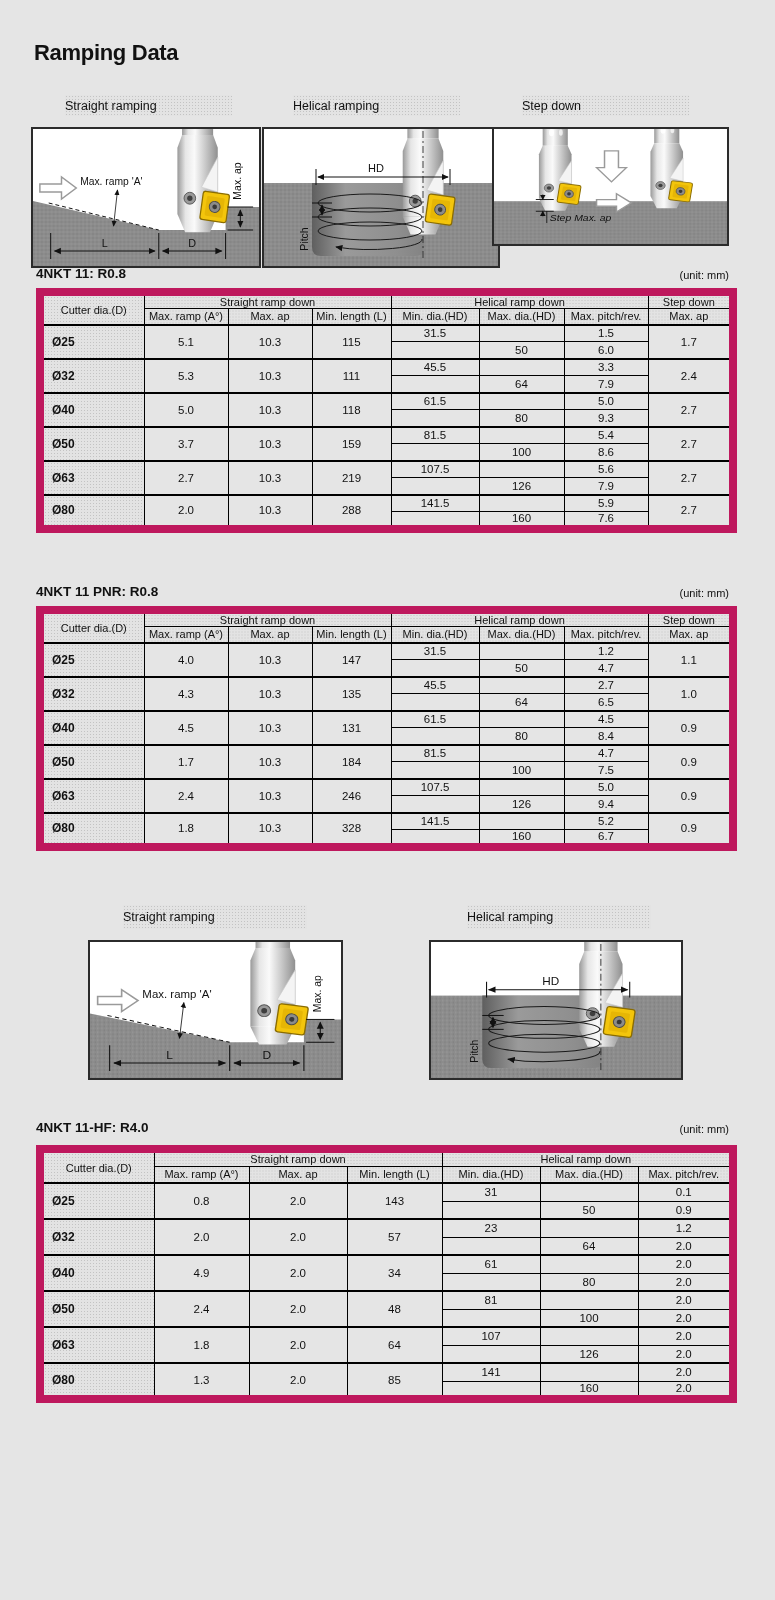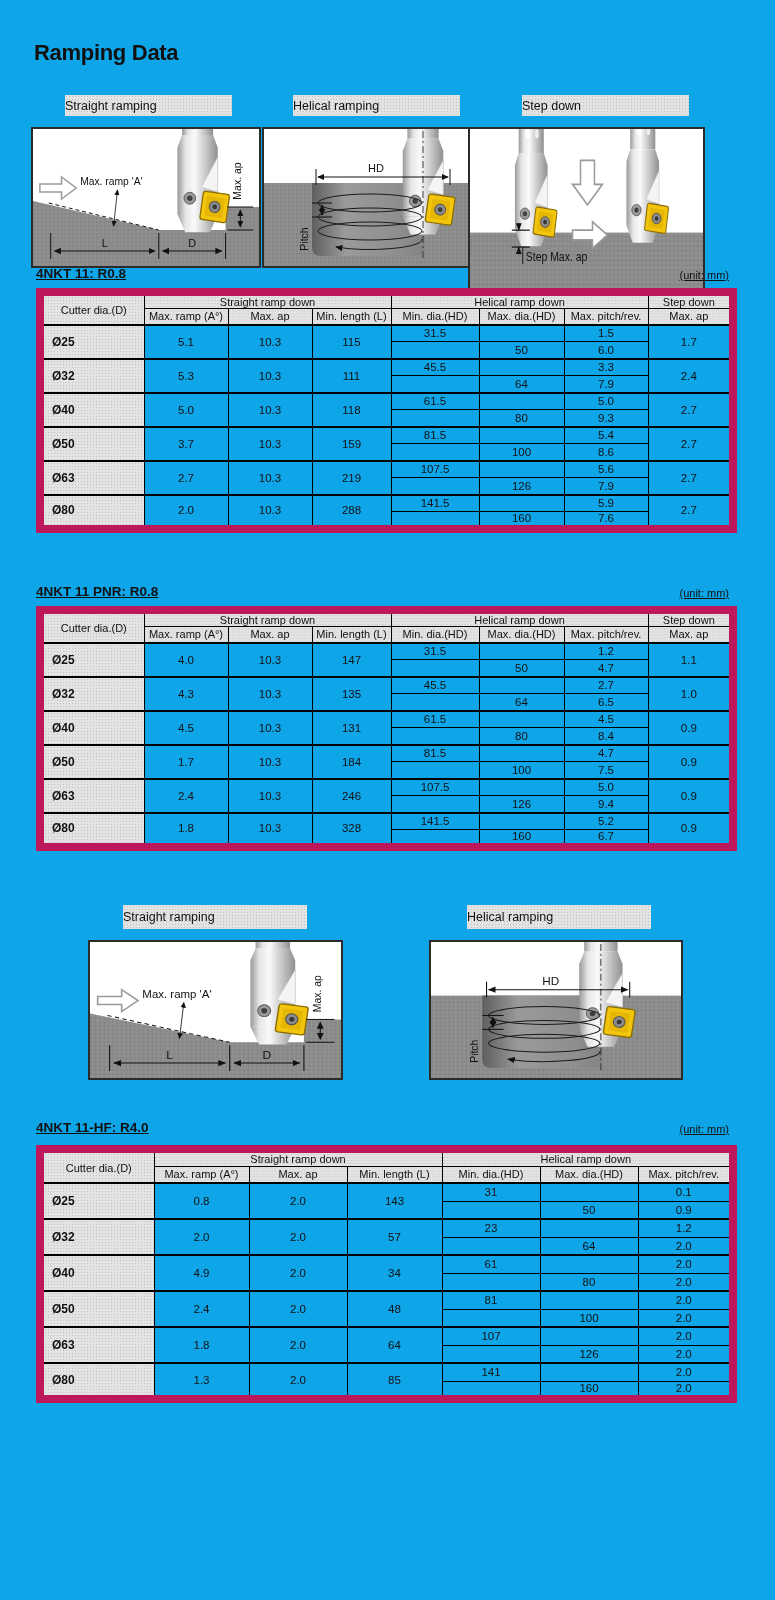--- a/index.html
+++ b/index.html
@@ -1,33 +1,33 @@
 <!DOCTYPE html>
 <html><head>
 <meta charset="utf-8">
 <style>
   html,body { margin:0; padding:0; }
   body { background:#fff; font-family:"Liberation Sans", sans-serif; color:#111; }
-  #page { position:relative; width:775px; height:1600px; background:#0ea5e9; overflow:hidden; }
+  #page { position:relative; width:775px; height:1600px; background:#e5e5e5; overflow:hidden; }
 
   .stipple {
     background-color:#e3e3e3;
     background-image: radial-gradient(circle, #c3c3c3 24%, rgba(0,0,0,0) 25%);
     background-size:3px 3px;
   }
 
   .page-title { position:absolute; left:34px; top:40px; font-size:22px; font-weight:bold; letter-spacing:-0.3px; }
 
   .label-bar { position:absolute; height:21px; display:flex; align-items:center; 
                font-size:12.5px; color:#111; }
 
   .panel { position:absolute; border:2px solid #2b2b2b; background:#fff; box-sizing:border-box; }
   .panel svg { display:block; width:100%; height:100%; }
 
-  .tbl-head { position:absolute; left:36px; width:693px; display:flex; justify-content:space-between; align-items:flex-end;text-decoration:underline; }
+  .tbl-head { position:absolute; left:36px; width:693px; display:flex; justify-content:space-between; align-items:flex-end; }
   .tbl-title { font-size:13.5px; font-weight:bold; }
   .tbl-unit  { font-size:11px; }
 
   table.rtab { position:absolute; left:36px; border-collapse:collapse; table-layout:fixed; width:693px;
                font-size:11.5px; }
   .rtab th, .rtab td { border:1px solid #000; padding:0; text-align:center; vertical-align:middle; overflow:hidden; white-space:nowrap; }
   .rtab th { font-weight:normal; font-size:11px; }
   .rtab td.dia { text-align:left; padding-left:8px; font-weight:bold; font-size:12px; }
   .rtab tr.h2 th, .rtab th.cutter { border-bottom:2px solid #000; }
   .rtab tr.grp td { border-top:2px solid #000; }
@@ -137,21 +137,21 @@
       <line x1="186" y1="40" x2="186" y2="56" stroke="#111" stroke-width="1"></line>
       <line x1="54" y1="48" x2="184" y2="48" stroke="#111" stroke-width="1" marker-start="url(#ah)" marker-end="url(#ah)"></line>
       <text x="112" y="43" text-anchor="middle" font-size="11">HD</text>
       <line x1="48" y1="74" x2="68" y2="74" stroke="#111" stroke-width="1"></line>
       <line x1="48" y1="88" x2="68" y2="88" stroke="#111" stroke-width="1"></line>
       <line x1="58" y1="76" x2="58" y2="86" stroke="#111" stroke-width="1" marker-start="url(#ah)" marker-end="url(#ah)"></line>
       <text transform="rotate(-90 44 110)" x="44" y="110" text-anchor="middle" font-size="10.5">Pitch</text>
     </svg>
   </div>
 
-  <div class="panel" style="left:468px; top:127px; width:237px; height:169px;">
+  <div class="panel" style="left:492px; top:127px; width:237px; height:119px;font-style:italic;">
     <svg viewBox="0 0 234 137" preserveAspectRatio="none">
       <rect width="234" height="137" fill="#ffffff"></rect>
       <rect x="0" y="86" width="234" height="51" fill="url(#gpat)"></rect>
       <use href="#tool" xlink:href="#tool" transform="translate(30,-4) scale(0.63)"></use>
       <use href="#tool" xlink:href="#tool" transform="translate(142,-7) scale(0.63)"></use>
       <path d="M111,26 h14 v20 h8 l-15,17 l-15,-17 h8 Z" fill="#ffffff" stroke="#9a9a9a" stroke-width="1.5"></path>
       <path d="M103,84 h20 v-7 l15,11 l-15,11 v-7 h-20 Z" fill="#ffffff" stroke="#9a9a9a" stroke-width="1.5"></path>
       <line x1="42" y1="84" x2="60" y2="84" stroke="#111" stroke-width="1"></line>
       <line x1="42" y1="98" x2="60" y2="98" stroke="#111" stroke-width="1"></line>
       <line x1="49" y1="78" x2="49" y2="84" stroke="#111" stroke-width="0.9" marker-end="url(#ah)"></line>

